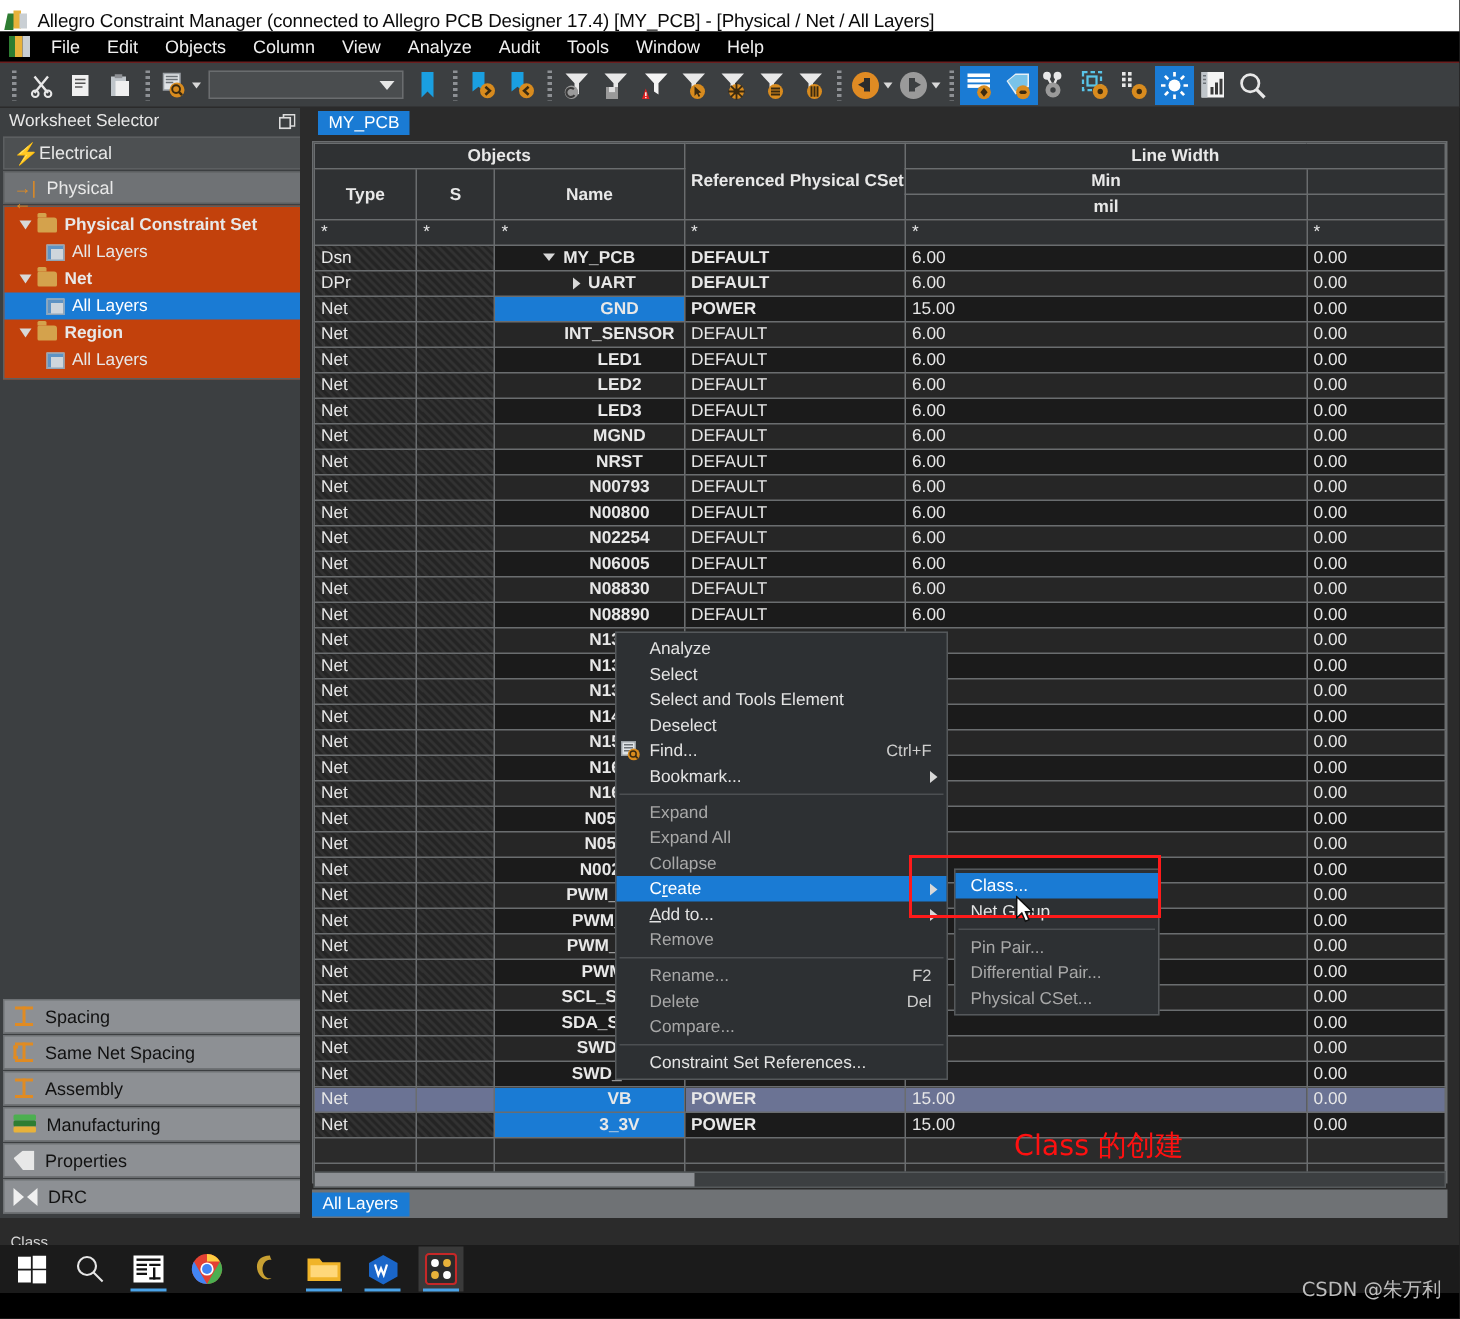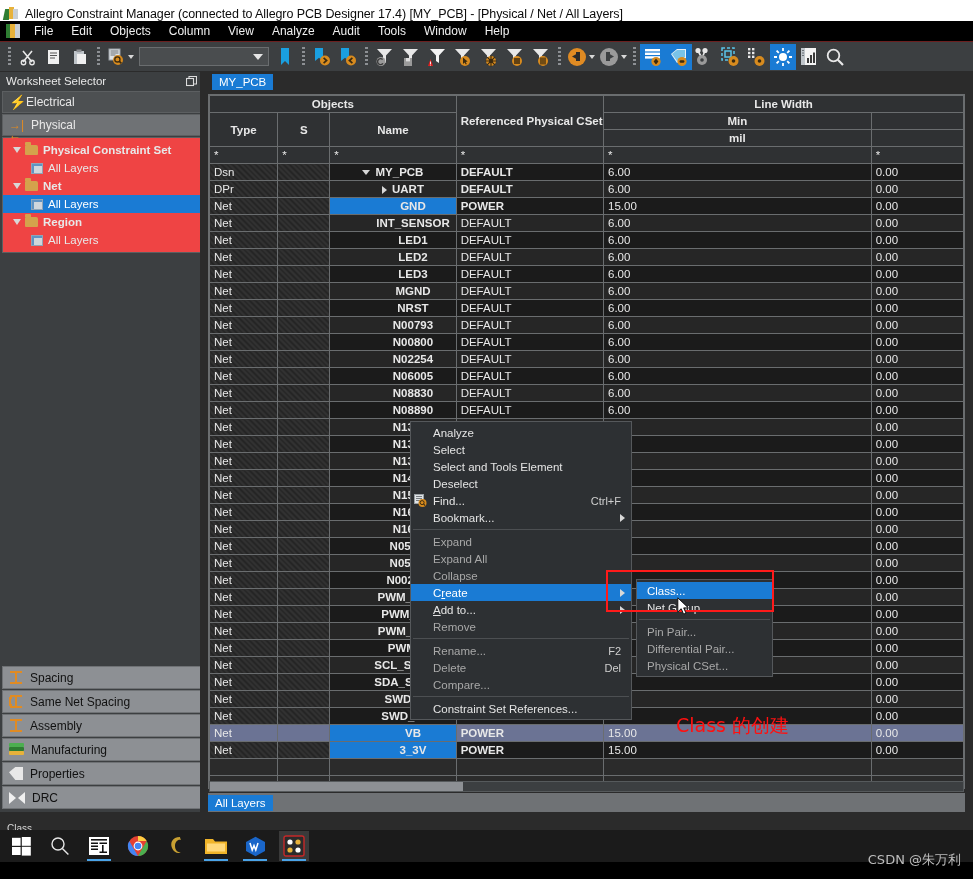--- a/index.html
+++ b/index.html
@@ -71,21 +71,21 @@
   .ws-head .sp { flex: 1; }
   .ws-head .hb { width: 14px; height:14px; display:flex;align-items:center;justify-content:center;
     color:#dcdcdc; font-size: 12px; cursor:default;}
   .ws-body { flex: 1; background: #3c3f41; padding: 1px 2px; overflow: hidden; }
   .ws-cat {
     height: 22px; display: flex; align-items: center; gap: 6px; padding-left: 6px;
     background: #4d5052; border: 1px solid #5c5f61; margin-bottom: 1px;
     font-size: 12px; color: #e8e8e8; cursor: default;
   }
   .ws-cat.active { background: #6f7275; }
-  .ws-tree { background: #ef4444; border: 1px solid #5c5f61; padding: 3px 0; text-align: center; }
+  .ws-tree { background: #c2410c; border: 1px solid #5c5f61; padding: 3px 0; text-align: center; }
   .tree-row { height: 18px; display:flex; align-items:center; font-size: 11.5px; color: #e8e8e8; cursor: default;}
   .tree-row.grp { font-weight: bold; }
   .tree-row.selected { background: #1a7bd4; color:#fff; }
   .tri { width:0;height:0;border-left:4.5px solid transparent;border-right:4.5px solid transparent;
     border-top:6px solid #d8d8d8; margin: 0 4px 0 10px; flex:none;}
   .folder { width:13px;height:10px;background:#d4a24c;border-radius:1px 2px 1px 1px;
     position:relative; margin-right:5px; flex:none;}
   .folder:before{content:"";position:absolute;top:-3px;left:0;width:6px;height:3px;background:#d4a24c;border-radius:1px 1px 0 0;}
   .sheet { width:12px;height:11px;background:#cfd6dc;margin:0 5px 0 28px; flex:none;
     background-image: linear-gradient(to right,#5e93c4 0 2px,transparent 2px),
@@ -195,21 +195,21 @@
   .submenu .sep { height:1px; background:#4c4f52; margin:3px 2px; }
 
   
   .red-rect {
     position: absolute; left: 606px; top: 570px; width: 168px; height: 42px;
     border: 2px solid #ff1a1a; z-index: 70; pointer-events: none;
   }
   .cursor-arrow { position:absolute; left:677px; top:597px; z-index:80; }
 
   .annot {
-    position: absolute; left: 676px; top: 713px; color: #ff1010; font-size: 19px;
+    position: absolute; left: 676px; top: 751px; color: #ff1010; font-size: 19px;
     font-family: "DejaVu Sans", sans-serif; z-index: 40; white-space: nowrap;
   }
 
   
   .statusbar {
     position: absolute; left: 0; top: 812px; width: 973px; height: 32px;
     background: #2b2b2b; display: flex; align-items: center; padding-left: 7px;
     font-size: 10px; color: #d8d8d8;
   }
 

